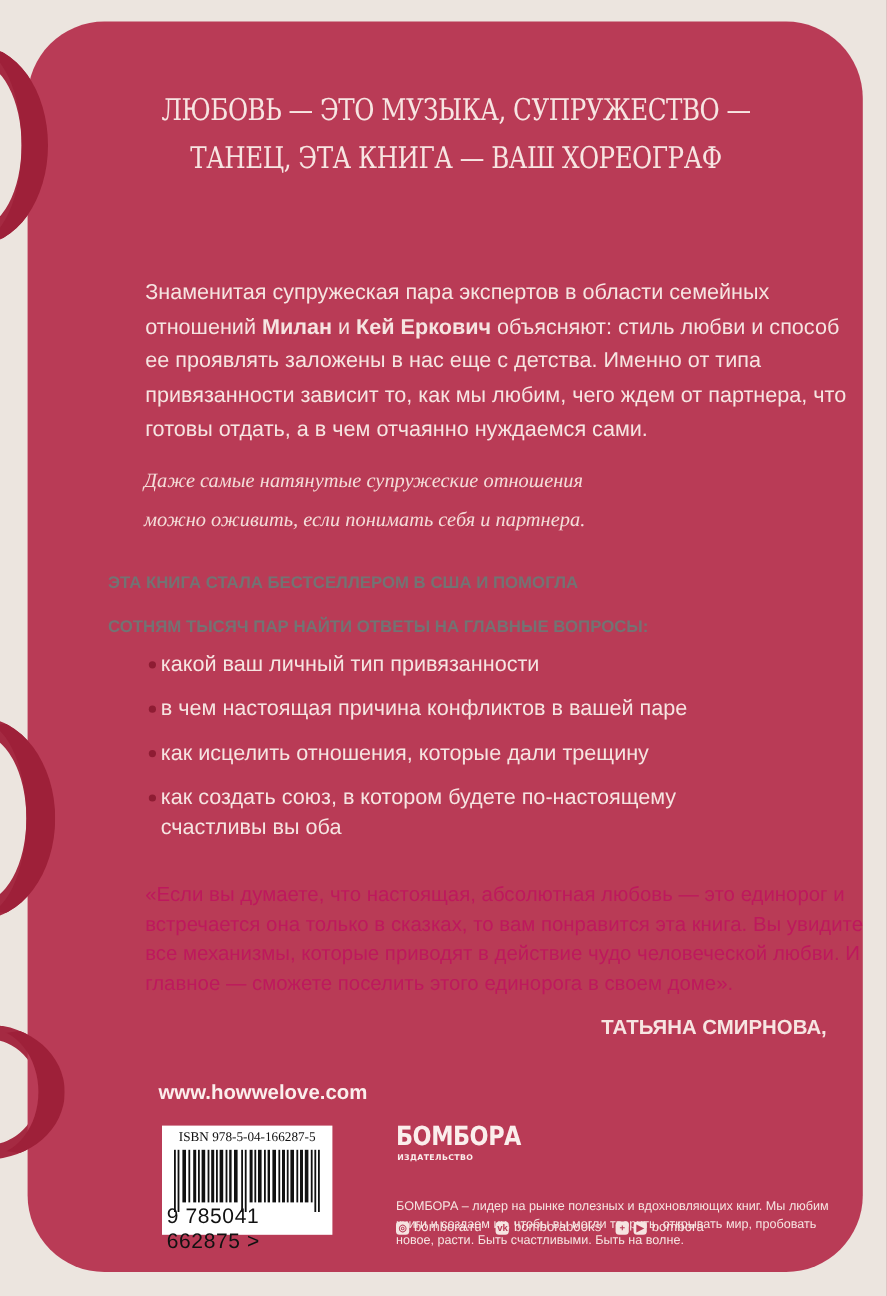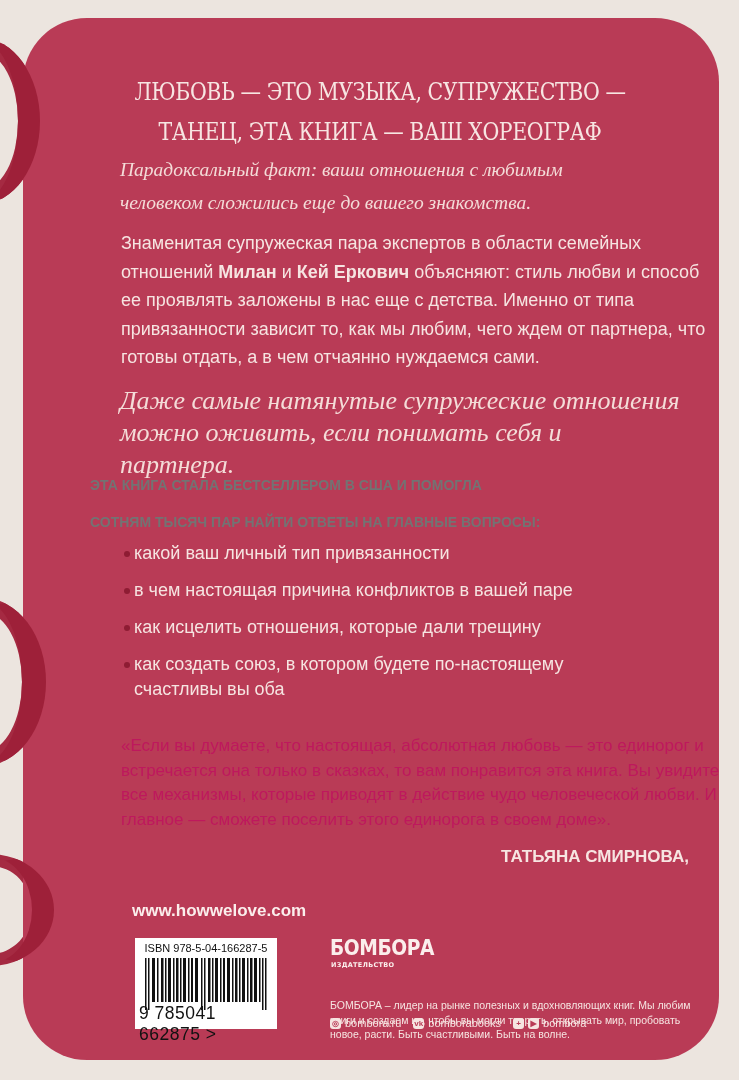--- a/index.html
+++ b/index.html
@@ -53,21 +53,21 @@
     }
     .body-para {
       position: absolute; left: 121px; width: 600px; top: 229px;
       font-family: "Liberation Sans", sans-serif;
       font-size: 18px; line-height: 28.5px; color: #f6e4e1;
     }
     .body-para b { font-weight: bold; }
     .lead2 {
       position: absolute; left: 120px; width: 560px; top: 385px;
       font-family: "Liberation Serif", serif; font-style: italic;
-      font-size: 26px; line-height: 32px; color: #f4dcd8;
+      font-size: 17px; line-height: 32px; color: #f4dcd8;
     }
     .caps {
       position: absolute; left: 90px; width: 600px; top: 467px;
       text-align: left;
       font-family: "Liberation Sans", sans-serif; font-weight: bold;
       font-size: 14px; line-height: 37px; color: #737373;
     }
     .bullets {
       position: absolute; left: 124px; width: 560px; top: 541px;
       list-style: none; margin: 0; padding: 0;
@@ -99,21 +99,21 @@
       font-family: "Liberation Sans", sans-serif; font-weight: bold;
       font-size: 17px; color: #fbeeec;
     }
     .barcode {
       position: absolute; left: 135px; top: 938px;
       width: 142px; height: 91px; background: #fff;
       color: #111;
     }
     .barcode .isbn {
       position: absolute; left: 0; width: 142px; top: 4px; text-align: center;
-      font-family: Liberation Sans, sans-serif; font-size: 11px;
+      font-family: Liberation Serif, serif; font-size: 11px;
     }
     .barcode .bars {
       position: absolute; left: 10px; top: 20px; width: 122px; height: 52px;
     }
     .barcode .digits {
       position: absolute; left: 4px; top: 65px;
       font-family: "Liberation Sans", sans-serif; font-size: 17.5px; letter-spacing: 0.5px;
     }
     .publisher-logo {
       position: absolute; left: 330px; top: 935px;
@@ -156,24 +156,20 @@
 <div class="overlap-ring ov-mid"></div>
 <div class="overlap-ring ov-bot"></div>
 
 <div class="content">
 
   <div class="headline">
     <div>ЛЮБОВЬ — ЭТО МУЗЫКА, СУПРУЖЕСТВО —</div>
     <div>ТАНЕЦ, ЭТА КНИГА — ВАШ ХОРЕОГРАФ</div>
   </div>
 
-  <div class="lead">
-    <div>Парадоксальный факт: ваши отношения с любимым</div>
-    <div>человеком сложились еще до вашего знакомства.</div>
-  </div>
 
   <div class="body-para"><span>Знаменитая супружеская пара экспертов в области семейных отношений </span><b>Милан</b><span> и </span><b>Кей Еркович</b><span> объясняют: стиль любви и способ ее проявлять заложены в нас еще с детства. Именно от типа привязанности зависит то, как мы любим, чего ждем от партнера, что готовы отдать, а в чем отчаянно нуждаемся сами.</span></div>
 
   <div class="lead2">
     <div>Даже самые натянутые супружеские отношения</div>
     <div>можно оживить, если понимать себя и партнера.</div>
   </div>
 
   <div class="caps">
     <div>ЭТА КНИГА СТАЛА БЕСТСЕЛЛЕРОМ В США И ПОМОГЛА</div>

